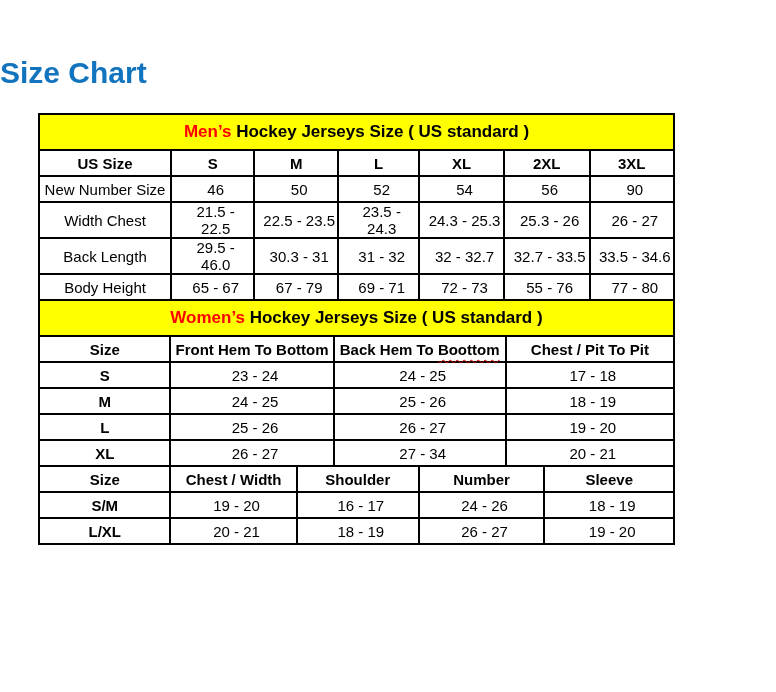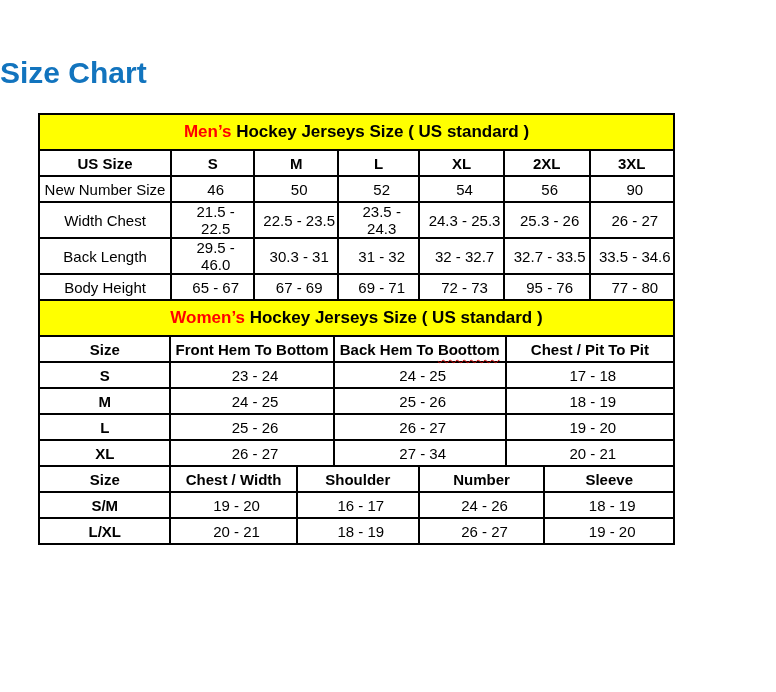--- a/index.html
+++ b/index.html
@@ -138,24 +138,24 @@
         <td class="val">29.5 - 46.0</td>
         <td class="val">30.3 - 31</td>
         <td class="val">31 - 32</td>
         <td class="val">32 - 32.7</td>
         <td class="val">32.7 - 33.5</td>
         <td class="val">33.5 - 34.6</td>
       </tr>
       <tr>
         <th class="rowlabel-plain">Body Height</th>
         <td class="val">65 - 67</td>
-        <td class="val">67 - 69</td>
+        <td class="val">67 - 79</td>
         <td class="val">69 - 71</td>
         <td class="val">72 - 73</td>
-        <td class="val">95 - 76</td>
+        <td class="val">55 - 76</td>
         <td class="val">77 - 80</td>
       </tr>
     </tbody>
   </table>
 
   <table class="tbl womens">
     <colgroup>
       <col class="c0">
         <col class="c1">
         <col class="c2">

